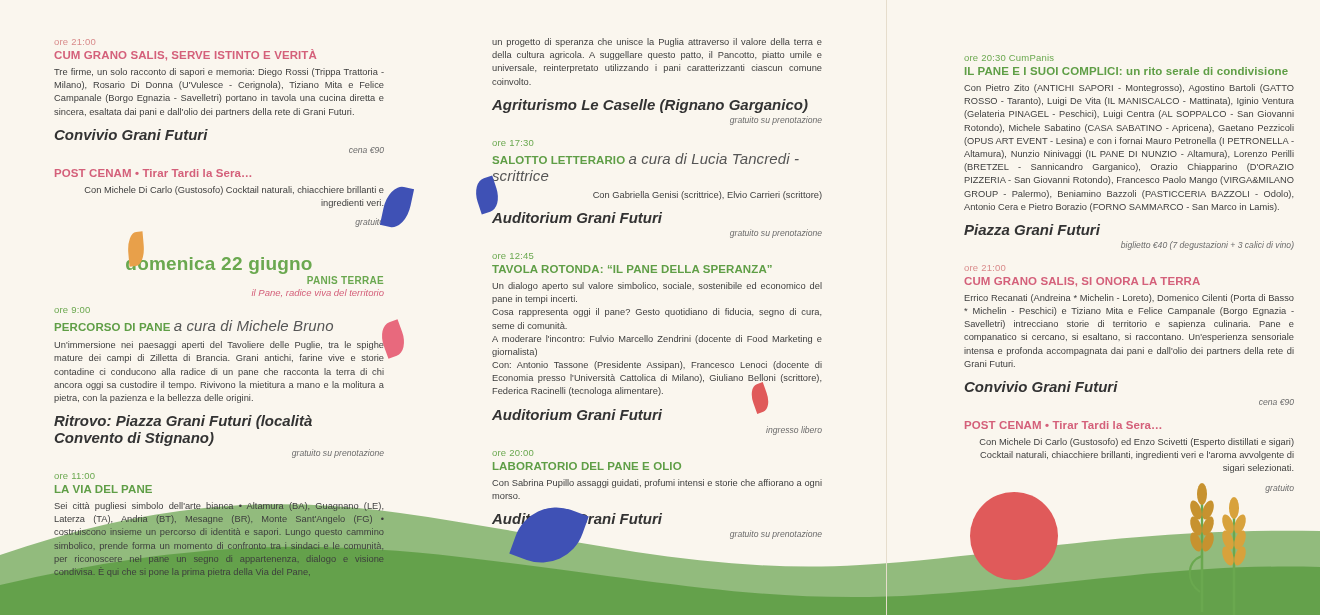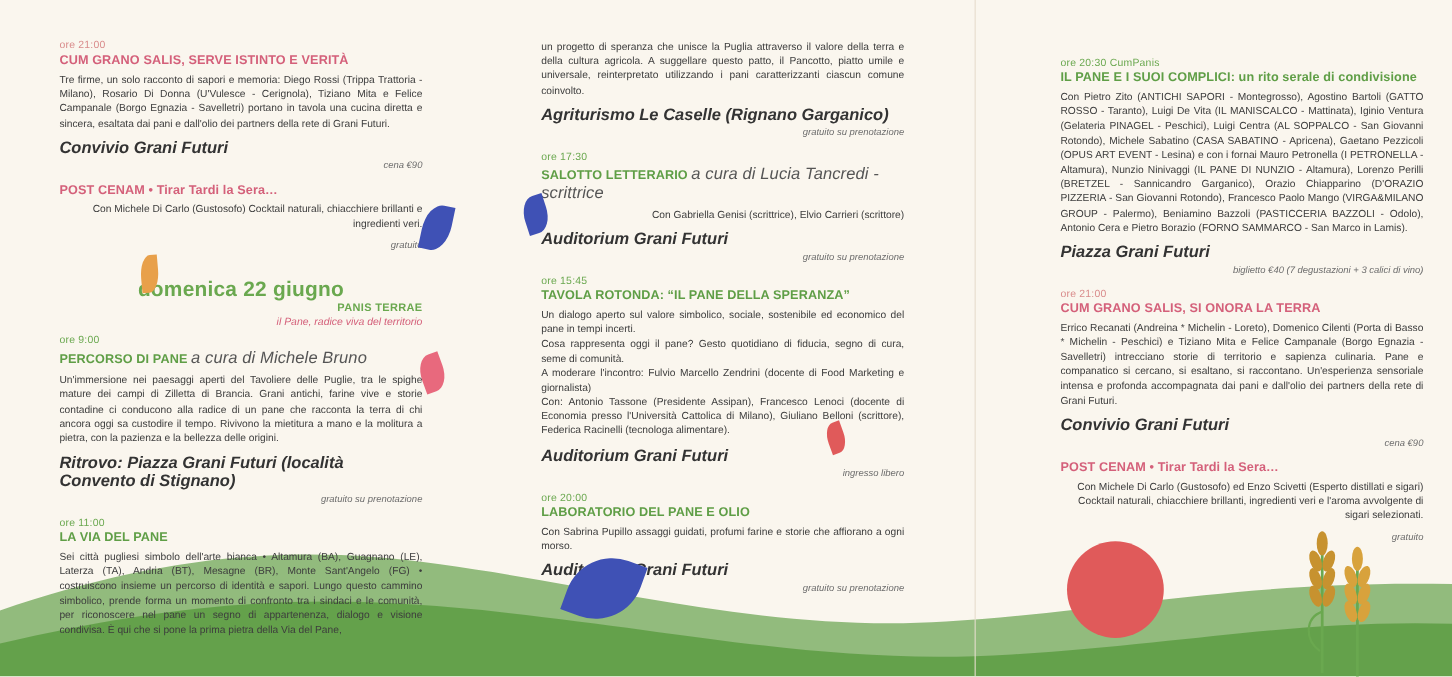--- a/index.html
+++ b/index.html
@@ -159,34 +159,34 @@
 
     <div class="block">
       <div class="time green">ore 17:30</div>
       <div class="ttl green"><span>SALOTTO LETTERARIO</span> <span class="sub">a cura di Lucia Tancredi - scrittrice</span></div>
       <p class="body left">Con Gabriella Genisi (scrittrice), Elvio Carrieri (scrittore)</p>
       <div class="venue">Auditorium Grani Futuri</div>
       <div class="note">gratuito su prenotazione</div>
     </div>
 
     <div class="block">
-      <div class="time green">ore 15:45</div>
+      <div class="time green">ore 12:45</div>
       <div class="ttl green">TAVOLA ROTONDA: “IL PANE DELLA SPERANZA”</div>
       <p class="body" style="white-space:pre-line">Un dialogo aperto sul valore simbolico, sociale, sostenibile ed economico del pane in tempi incerti.
 Cosa rappresenta oggi il pane? Gesto quotidiano di fiducia, segno di cura, seme di comunità.
 A moderare l'incontro: Fulvio Marcello Zendrini (docente di Food Marketing e giornalista)
 Con: Antonio Tassone (Presidente Assipan), Francesco Lenoci (docente di Economia presso l'Università Cattolica di Milano), Giuliano Belloni (scrittore), Federica Racinelli (tecnologa alimentare).</p>
       <div class="venue">Auditorium Grani Futuri</div>
       <div class="note">ingresso libero</div>
     </div>
 
     <div class="block">
       <div class="time green">ore 20:00</div>
       <div class="ttl green">LABORATORIO DEL PANE E OLIO</div>
-      <p class="body">Con Sabrina Pupillo assaggi guidati, profumi farine e storie che affiorano a ogni morso.</p>
+      <p class="body">Con Sabrina Pupillo assaggi guidati, profumi intensi e storie che affiorano a ogni morso.</p>
       <div class="venue">Auditorium Grani Futuri</div>
       <div class="note">gratuito su prenotazione</div>
     </div>
 
   </div>
 
   <div class="col col3">
 
     <div class="block">
       <div class="time green">ore 20:30 CumPanis</div>

